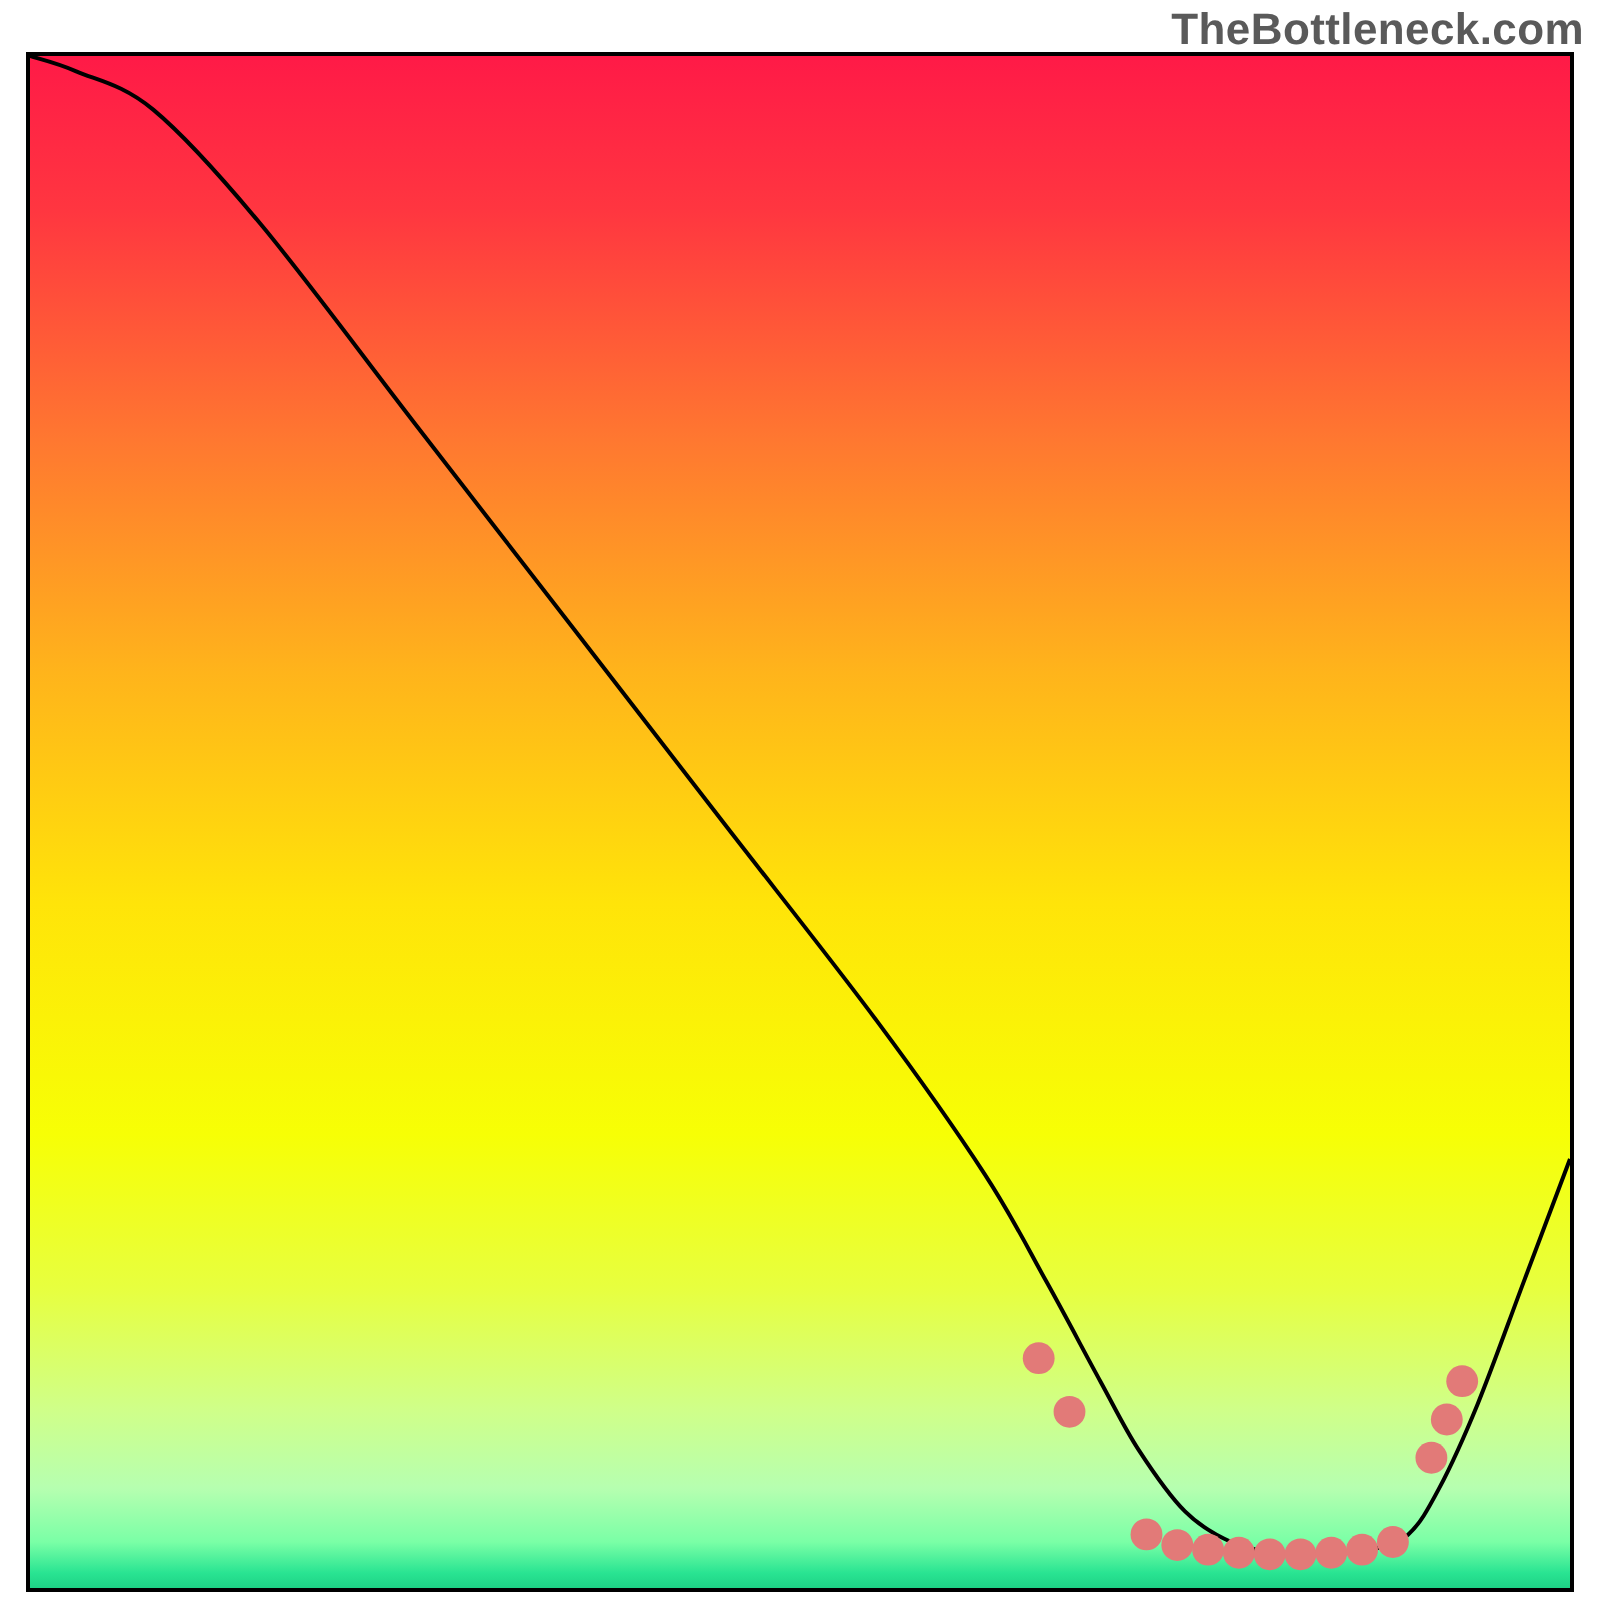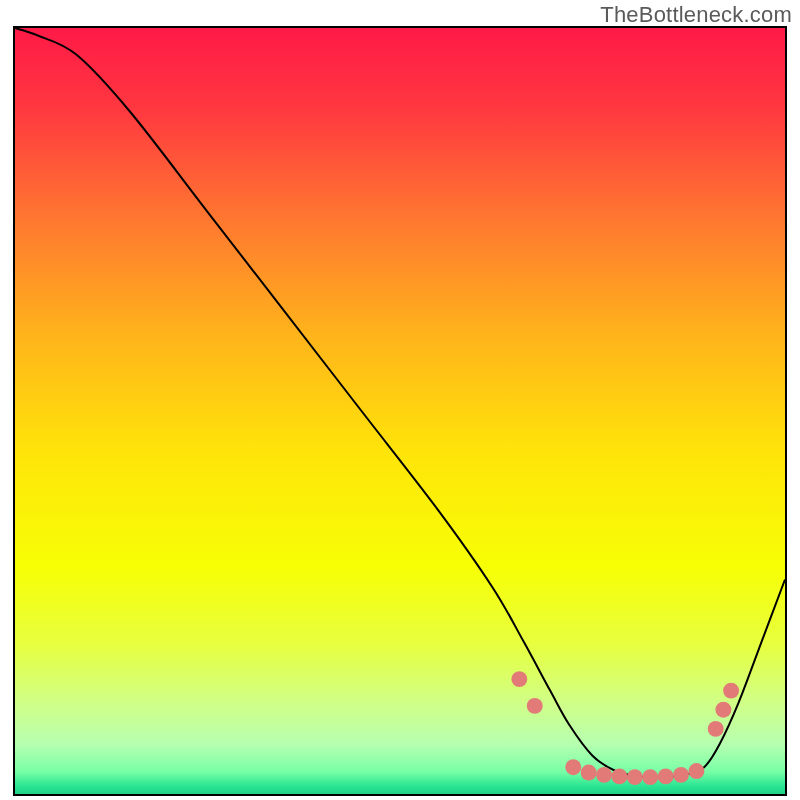--- a/index.html
+++ b/index.html
@@ -15,21 +15,21 @@
     position: relative;
     width: 800px;
     height: 800px;
   }
   .watermark {
     position: absolute;
     top: 2px;
     right: 8px;
     font-size: 22px;
     color: #5a5a5a;
-    font-weight: 400;
+    font-weight: 700;
     letter-spacing: 0.2px;
     z-index: 10;
     text-align: right;
   }
   .plotbox {
     position: absolute;
     left: 13px;
     top: 26px;
     width: 774px;
     height: 770px;

